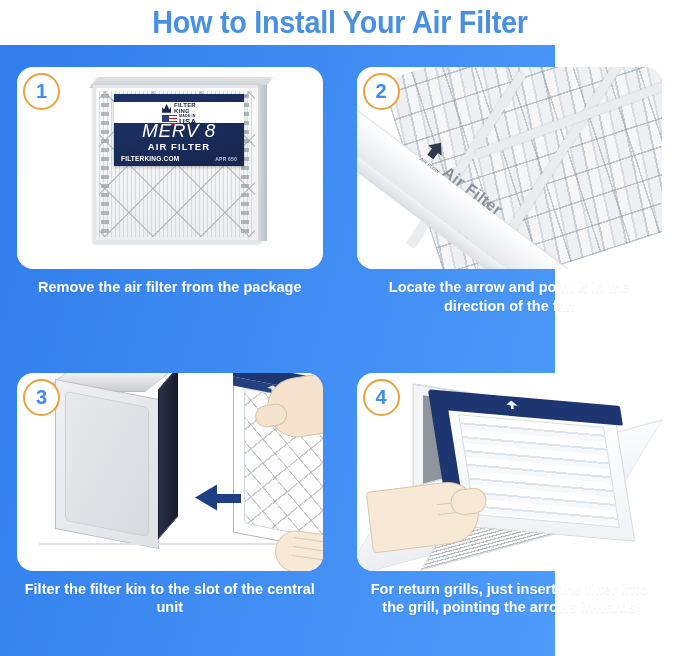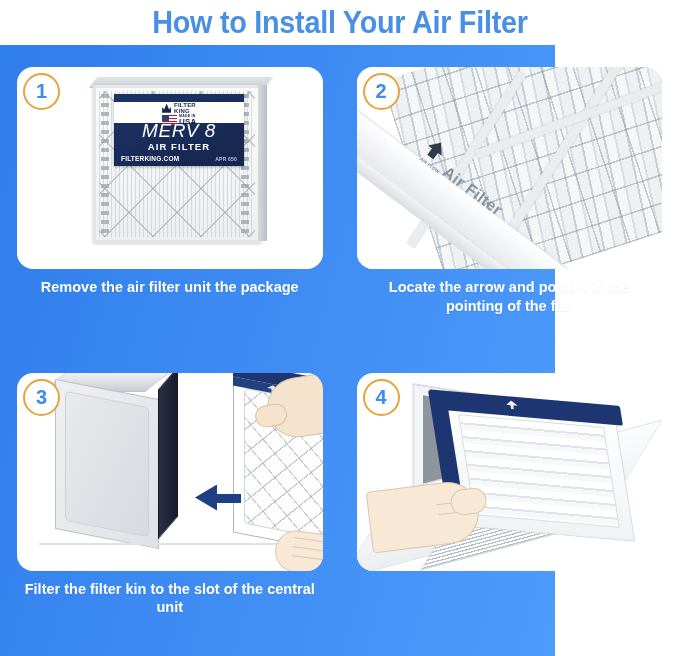--- a/index.html
+++ b/index.html
@@ -439,21 +439,21 @@
                 <div class="fp-foot">
                   <span class="fp-url">FILTERKING.COM</span>
                   <span class="fp-apr">APR 650</span>
                 </div>
               </div>
             </div>
             <div class="fp-side"></div>
           </div>
         </div>
       </div>
-      <div class="caption">Remove the air filter unit the package</div>
+      <div class="caption">Remove the air filter from the package</div>
     </div>
 
     <div class="step step-2">
       <div class="card">
         <div class="badge">2</div>
         <div class="art">
           <div class="corner-photo">
             <div class="cp-pleatzone"></div>
             <div class="cp-grid"></div>
             <div class="cp-wire cp-w1"></div>
@@ -462,21 +462,21 @@
             <div class="cp-frame"></div>
             <div class="cp-frame2"></div>
             <div class="cp-arrow"></div>
             <div class="cp-arrow-lbl">AIR FLOW</div>
             <div class="cp-text">
               <span>Air Filter</span>
             </div>
           </div>
         </div>
       </div>
-      <div class="caption">Locate the arrow and point it in the pointing of the fan</div>
+      <div class="caption">Locate the arrow and point it in the direction of the fan</div>
     </div>
 
     <div class="step step-3">
       <div class="card">
         <div class="badge">3</div>
         <div class="art ill">
           <div class="unit-top"></div>
           <div class="unit-box">
             <div class="unit-inner"></div>
           </div>
@@ -515,16 +515,17 @@
             </div>
             <div class="door-band"></div>
             <div class="door-left"></div>
             <div class="door-mark"></div>
           </div>
           <div class="hand4">
             <div class="knuck"></div>
           </div>
         </div>
       </div>
+      <div class="caption">For return grills, just insert the filter into the grill, pointing the arrows inwards</div>
     </div>
 
   </div>
 </div>
 
 </body></html>

